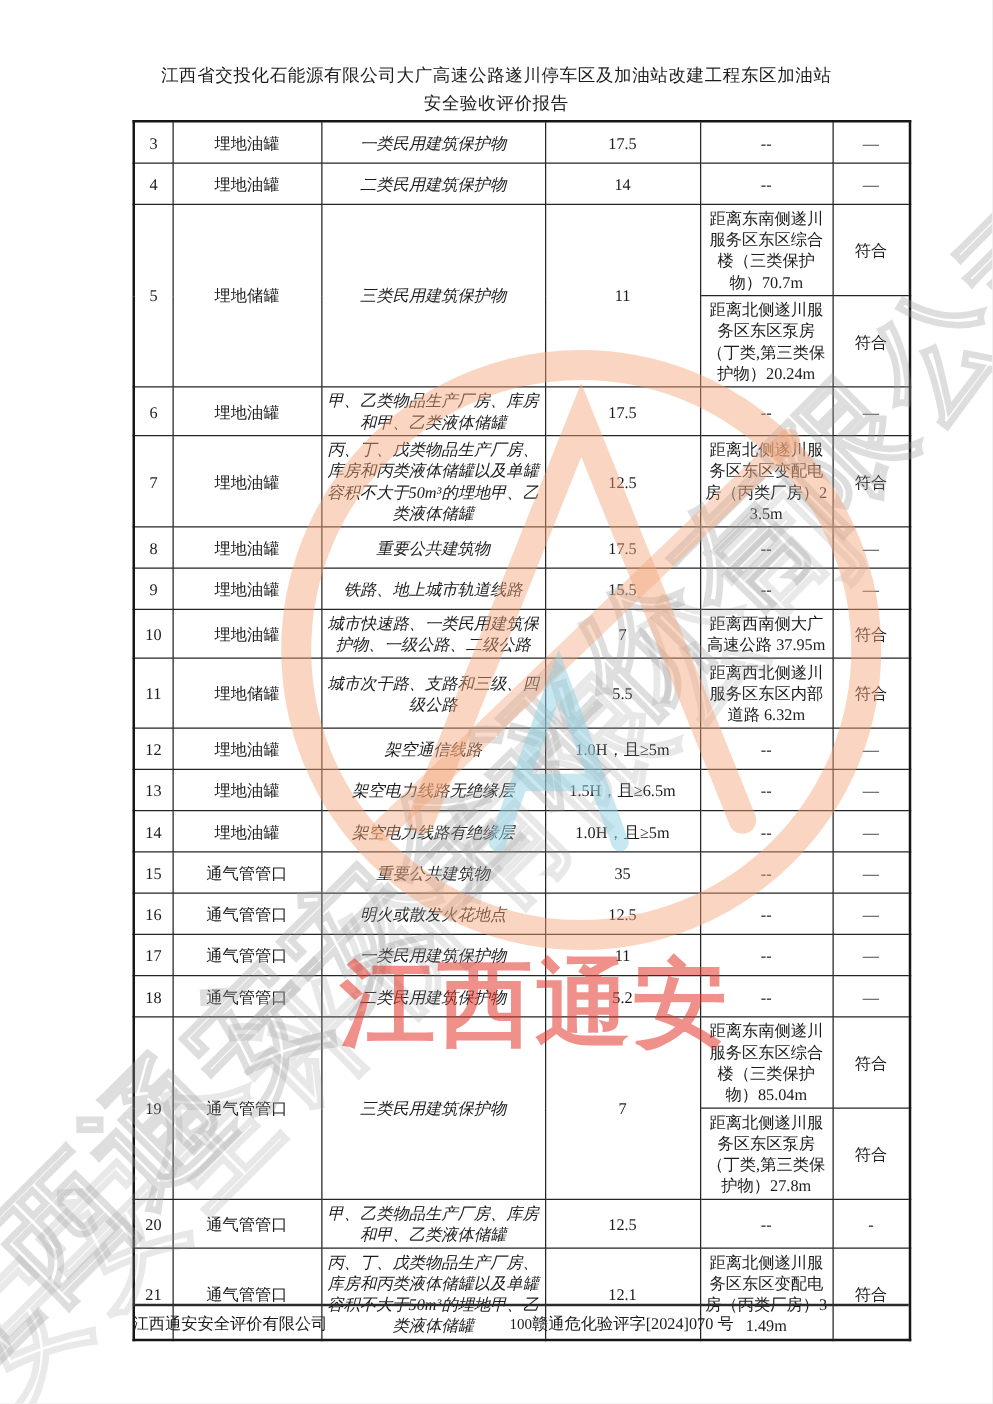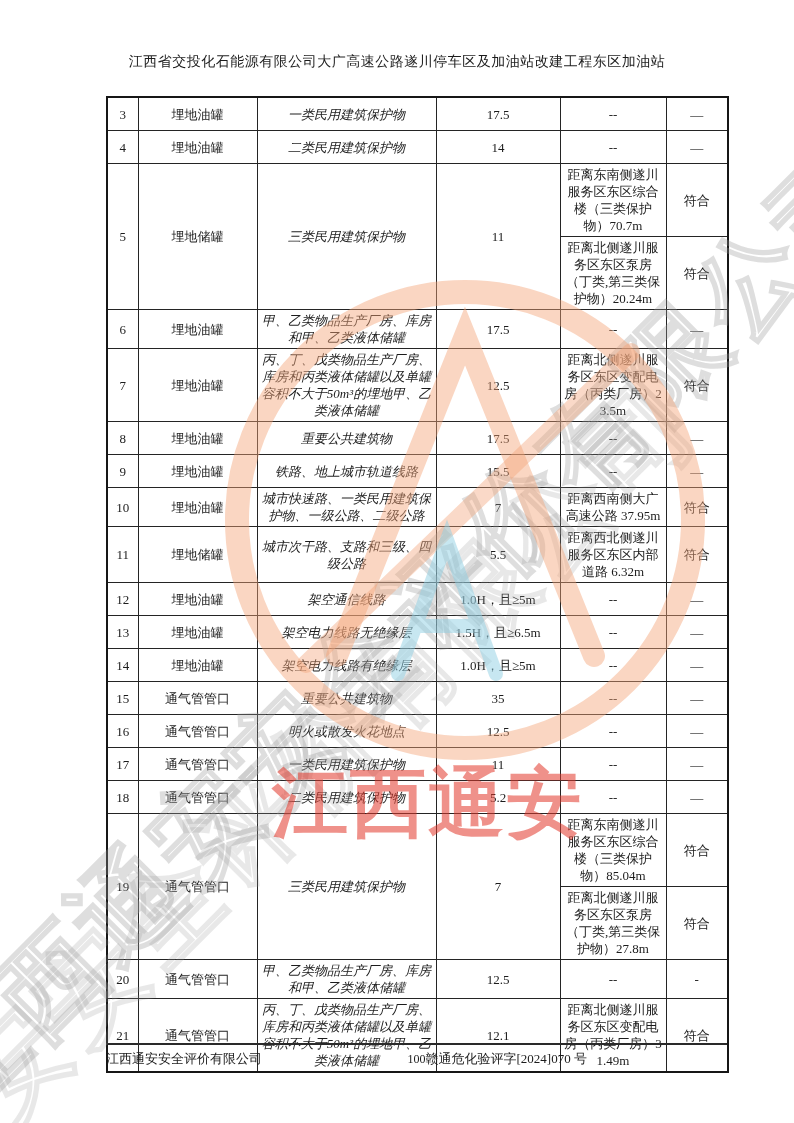--- a/index.html
+++ b/index.html
@@ -49,20 +49,21 @@
     font-weight:bold;
   }
 </style>
 </head>
 <body>
 
 <div class="page">
 
   <div class="title-block">
     <div>江西省交投化石能源有限公司大广高速公路遂川停车区及加油站改建工程东区加油站</div>
+    <div>安全验收评价报告</div>
   </div>
 
   <table class="dist-table">
     <colgroup>
       <col style="width:31px">
       <col style="width:119px">
       <col style="width:179px">
       <col style="width:124px">
       <col style="width:106px">
       <col style="width:62px">

